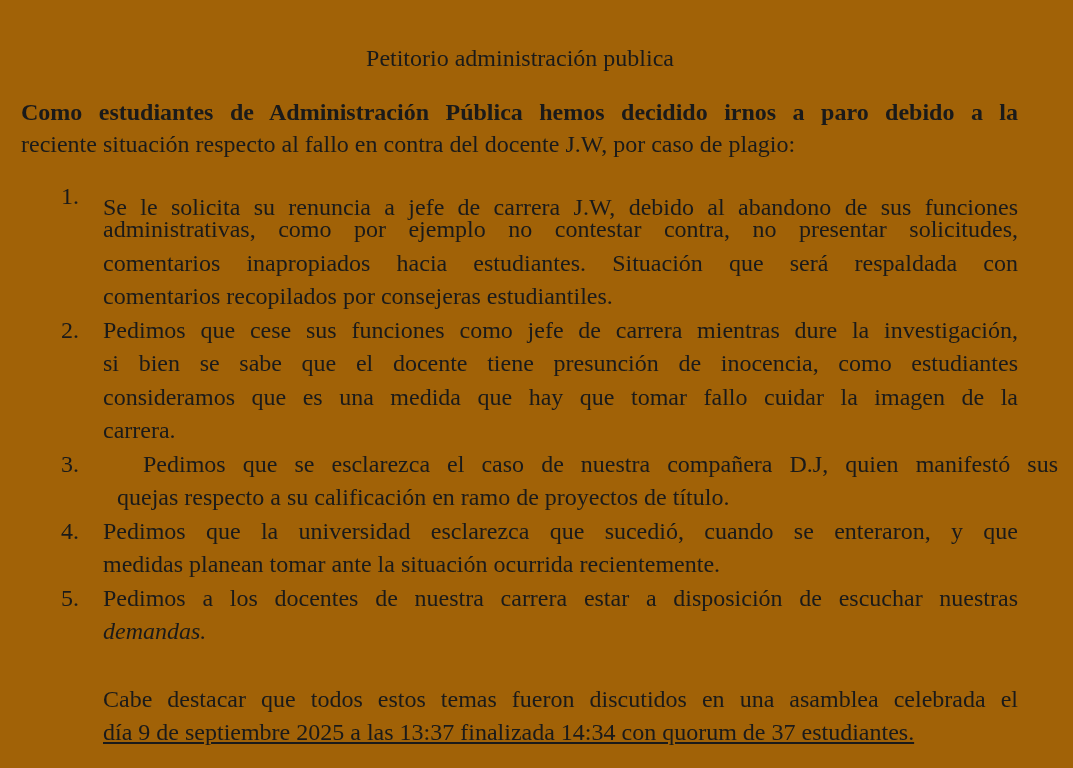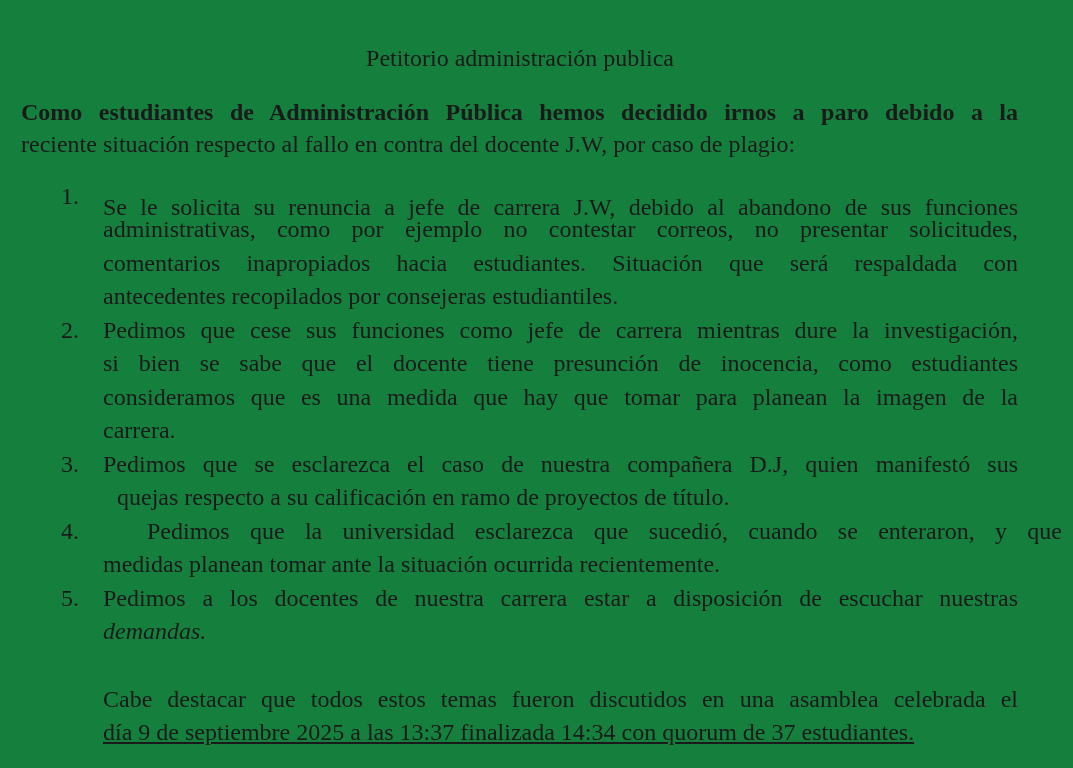--- a/index.html
+++ b/index.html
@@ -13,21 +13,21 @@
       position: relative;
       overflow: hidden;
       font-family: "Liberation Serif", "DejaVu Serif", serif;
       color: #1a1a1a;
     }
     .page {
       position: absolute;
       left: 0; top: 0;
       width: 1073px;
       height: 768px;
-      background: #15803d;
+      background: #a16207;
     }
     .title {
       position: absolute;
       top: 42px;
       left: 0;
       width: 1040px;
       text-align: center;
       font-size: 24px;
       line-height: 32px;
       font-weight: normal;
@@ -62,42 +62,42 @@
   <h1 class="title">Petitorio administración publica</h1>
 
   <div class="intro">
     <div class="line" style="top: 96px; white-space: normal; height: 32px; overflow: visible; font-weight: bold;">Como estudiantes de Administración Pública hemos decidido irnos a paro debido a la</div>
     <div class="line last" style="top: 128px; white-space: normal; height: 32px; overflow: visible;">reciente situación respecto al fallo en contra del docente J.W, por caso de plagio:</div>
   </div>
 
   <div class="item">
     <span class="item-num" style="top:180px">1.</span>
     <div class="line" style="top: 191px; white-space: normal; height: 32px; overflow: visible;">Se le solicita su renuncia a jefe de carrera J.W, debido al abandono de sus funciones</div>
-    <div class="line" style="top: 213px; white-space: normal; height: 32px; overflow: visible;">administrativas, como por ejemplo no contestar correos, no presentar solicitudes,</div>
+    <div class="line" style="top: 213px; white-space: normal; height: 32px; overflow: visible;">administrativas, como por ejemplo no contestar contra, no presentar solicitudes,</div>
     <div class="line" style="top: 247px; white-space: normal; height: 32px; overflow: visible;">comentarios inapropiados hacia estudiantes. Situación que será respaldada con</div>
-    <div class="line last" style="top: 280px; white-space: normal; height: 32px; overflow: visible;">antecedentes recopilados por consejeras estudiantiles.</div>
+    <div class="line last" style="top: 280px; white-space: normal; height: 32px; overflow: visible;">comentarios recopilados por consejeras estudiantiles.</div>
   </div>
 
   <div class="item">
     <span class="item-num" style="top:314px">2.</span>
     <div class="line" style="top: 314px; white-space: normal; height: 32px; overflow: visible;">Pedimos que cese sus funciones como jefe de carrera mientras dure la investigación,</div>
     <div class="line" style="top: 347px; white-space: normal; height: 32px; overflow: visible;">si bien se sabe que el docente tiene presunción de inocencia, como estudiantes</div>
-    <div class="line" style="top: 381px; white-space: normal; height: 32px; overflow: visible;">consideramos que es una medida que hay que tomar para planean la imagen de la</div>
+    <div class="line" style="top: 381px; white-space: normal; height: 32px; overflow: visible;">consideramos que es una medida que hay que tomar fallo cuidar la imagen de la</div>
     <div class="line last" style="top: 414px; white-space: normal; height: 32px; overflow: visible;">carrera.</div>
   </div>
 
   <div class="item">
     <span class="item-num" style="top:448px">3.</span>
-    <div class="line" style="top: 448px; white-space: normal; height: 32px; overflow: visible;">Pedimos que se esclarezca el caso de nuestra compañera D.J, quien manifestó sus</div>
+    <div class="line" style="top: 448px; white-space: normal; height: 32px; overflow: visible; margin-left: 40px;">Pedimos que se esclarezca el caso de nuestra compañera D.J, quien manifestó sus</div>
     <div class="line last" style="top: 481px; white-space: normal; height: 32px; overflow: visible; margin-left: 14px;">quejas respecto a su calificación en ramo de proyectos de título.</div>
   </div>
 
   <div class="item">
     <span class="item-num" style="top:515px">4.</span>
-    <div class="line" style="top: 515px; white-space: normal; height: 32px; overflow: visible; margin-left: 44px;">Pedimos que la universidad esclarezca que sucedió, cuando se enteraron, y que</div>
+    <div class="line" style="top: 515px; white-space: normal; height: 32px; overflow: visible;">Pedimos que la universidad esclarezca que sucedió, cuando se enteraron, y que</div>
     <div class="line last" style="top: 548px; white-space: normal; height: 32px; overflow: visible;">medidas planean tomar ante la situación ocurrida recientemente.</div>
   </div>
 
   <div class="item">
     <span class="item-num" style="top:582px">5.</span>
     <div class="line" style="top: 582px; white-space: normal; height: 32px; overflow: visible;">Pedimos a los docentes de nuestra carrera estar a disposición de escuchar nuestras</div>
     <div class="line last" style="top: 615px; white-space: normal; height: 32px; overflow: visible; font-style: italic;">demandas.</div>
   </div>
 
   <div class="item">

